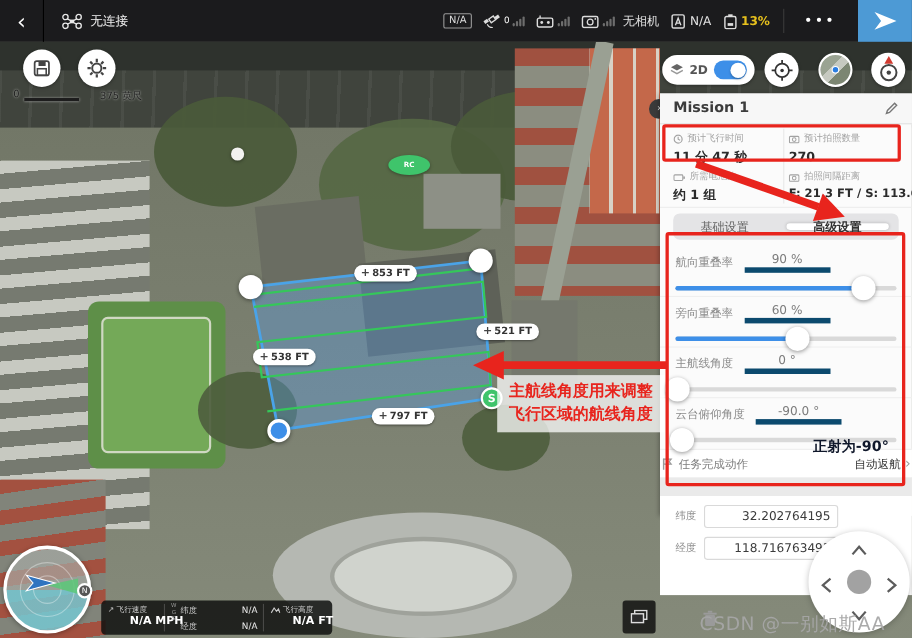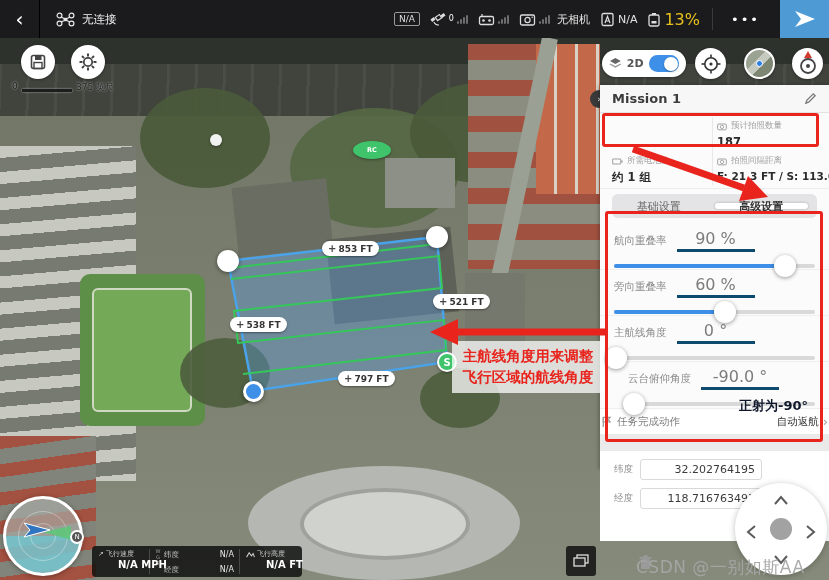--- a/index.html
+++ b/index.html
@@ -14,21 +14,21 @@
     border-right:1px solid #000; font-size:20px; color:#fff; }
   .tb-drone { margin-left:16px; display:flex; align-items:center; gap:7px; font-size:11.5px; color:#f0f0f0; }
   .tb-right { margin-left:auto; display:flex; align-items:center; gap:10px; }
   .tb-badge { border:1px solid #9a9a9a; border-radius:2px; font-size:9px; padding:1px 4px; color:#ddd; }
   .bars { display:flex; align-items:flex-end; gap:1px; height:10px; }
   .bars i { display:block; width:2px; background:#6d6d6d; border-radius:1px; }
   .bars i:nth-child(1){height:3px}.bars i:nth-child(2){height:5px}
   .bars i:nth-child(3){height:7px}.bars i:nth-child(4){height:9px}
   .tb-item { display:flex; align-items:center; gap:3px; font-size:11px; color:#e2e2e2; }
   .sat-count { font-size:8px; color:#fff; align-self:flex-start; margin-top:2px; }
-  .tb-batt { color:#e7c11d; font-weight:normal; font-size:16px; }
+  .tb-batt { color:#e7c11d; font-weight:bold; font-size:11px; }
   .tb-div { width:1px; height:22px; background:#3b3b3b; margin:0 2px; }
   .tb-more { font-size:13px; letter-spacing:2px; color:#fff; padding:0 6px; }
   #takeoff { width:49px; height:38px; background:#4d9ad5; display:flex; align-items:center;
     justify-content:center; margin-left:4px; }
 
   
   #map { position:absolute; left:0; top:38px; width:829px; height:542px; overflow:hidden;
     background:linear-gradient(180deg,#6f7464 0%,#7b8070 55%,#858a7a 100%); z-index:0; }
   #map > div { position:absolute; }
   .road-top { left:0; top:0; width:829px; height:78px; background:#40443d;
@@ -115,22 +115,22 @@
   .stat .lab { display:flex; align-items:center; gap:4px; font-size:8.5px; color:#a2a2a2; white-space:nowrap; }
   .stat .val { font-size:11.5px; font-weight:bold; color:#2b2b2b; margin-top:3px; white-space:nowrap; }
   #stats .vdiv { position:absolute; left:112px; top:4px; width:1px; height:68px; background:#e8e8e8; }
   #tabs { margin:5px 12px 6px; height:24px; background:#e4e4e6; border-radius:6px; display:flex; }
   .tab { flex:1; display:flex; align-items:center; justify-content:center; font-size:11px; color:#666; }
   .tab.active { background:#fff; border-radius:5px; margin:9px; color:#333; font-weight:bold;
     box-shadow:0 0 3px rgba(0,0,0,.25); }
   .srow { position:relative; height:46px; padding:5px 14px 0; border-bottom:1px solid #efefef; }
   .srow .line1 { display:flex; align-items:center; }
   .srow .lab { font-size:10.5px; color:#8b8b8b; }
-  .srow .val { width:78px; margin-left:10px; text-align:center; font-size:16px; color:#7c7c7c;
-    border-bottom:3px solid #0c4a6e; padding-bottom:1px; }
+  .srow .val { width:78px; margin-left:10px; text-align:center; font-size:11px; color:#7c7c7c;
+    border-bottom:5px solid #0c4a6e; padding-bottom:1px; }
   .slider { position:relative; height:24px; margin-top:2px; }
   .sl-track { position:absolute; left:0; right:0; top:10px; height:4px; background:#d9d9d9; border-radius:2px; }
   .sl-fill { position:absolute; left:0; top:10px; height:4px; background:#3d8fe8; border-radius:2px; }
   .sl-handle { position:absolute; top:1px; width:22px; height:22px; background:#fff; border-radius:50%;
     box-shadow:0 1px 4px rgba(0,0,0,.4); }
   #finish-row { height:26px; display:flex; align-items:center; justify-content:space-between;
     padding:0 1px; background:#fff; border-top:1px solid #eee; }
   #finish-row .left { display:flex; align-items:center; gap:5px; font-size:10.5px; color:#7e7e7e; }
   #finish-row .right { display:flex; align-items:center; gap:4px; font-size:10.5px; color:#333; }
   #finish-row .chev { color:#999; font-size:13px; }
@@ -251,21 +251,21 @@
           <line x1="15.5" y1="10" x2="18.5" y2="10"></line>
         <line x1="4" y1="4" x2="6.1" y2="6.1"></line>
           <line x1="13.9" y1="13.9" x2="16" y2="16"></line>
         <line x1="4" y1="16" x2="6.1" y2="13.9"></line>
           <line x1="13.9" y1="6.1" x2="16" y2="4"></line>
       </g>
     </svg>
   </div>
   <span class="scale-txt" style="left:12px;top:81px;">0</span>
   <div id="scale-bar"></div>
-  <span class="scale-txt" style="left:76px;top:81px;">375 英尺</span>
+  <span class="scale-txt" style="left:91px;top:81px;">375 英尺</span>
 
   <div id="pill-2d" class="mc">
     <svg width="13" height="13" viewBox="0 0 13 13">
       <polygon points="6.5,1 12,4 6.5,7 1,4" fill="#666"></polygon>
       <polyline points="1,7 6.5,10 12,7" fill="none" stroke="#999" stroke-width="1.4"></polyline>
     </svg>
     <span class="lbl">2D</span>
     <div class="toggle"></div>
   </div>
   <div class="round-btn mc" style="left:695px;top:48px;">
@@ -301,29 +301,39 @@
   </div>
   <div id="panel">
     <div id="panel-header">
       <span class="title">Mission 1</span>
       <svg width="13" height="13" viewBox="0 0 14 14">
         <path d="M2 12 L3 9 L10 2 L12 4 L5 11 Z" fill="none" stroke="#777" stroke-width="1.4"></path>
       </svg>
     </div>
 
     <div id="stats">
+      <div class="stat" style="left:12px;top:7px;">
+        <div class="lab">
+          <svg width="9" height="9" viewBox="0 0 10 10">
+            <circle cx="5" cy="5" r="4" fill="none" stroke="#a2a2a2" stroke-width="1.2"></circle>
+            <polyline points="5,2.5 5,5 7,6" fill="none" stroke="#a2a2a2" stroke-width="1.1"></polyline>
+            </svg>
+          <span>预计飞行时间</span>
+        </div>
+        <div class="val">11 分 47 秒</div>
+      </div>
       <div class="stat" style="left:117px;top:7px;">
         <div class="lab">
           <svg width="10" height="9" viewBox="0 0 12 10">
             <rect x="0.8" y="2" width="10.4" height="7" rx="1.2" fill="none" stroke="#a2a2a2" stroke-width="1.2"></rect>
             <circle cx="6" cy="5.5" r="2" fill="none" stroke="#a2a2a2" stroke-width="1.1"></circle>
             </svg>
           <span>预计拍照数量</span>
         </div>
-        <div class="val">187</div>
+        <div class="val">270</div>
       </div>
       <div class="stat" style="left:12px;top:42px;">
         <div class="lab">
           <svg width="11" height="9" viewBox="0 0 13 9">
             <rect x="0.8" y="1.5" width="9.5" height="6" rx="1" fill="none" stroke="#a2a2a2" stroke-width="1.2"></rect>
             <rect x="10.8" y="3.2" width="1.8" height="2.6" fill="#a2a2a2"></rect>
             </svg>
           <span>所需电池数</span>
         </div>
         <div class="val">约 1 组</div>
@@ -372,21 +382,21 @@
       <div class="line1">
           <span class="lab">主航线角度</span>
         <span class="val">0 °</span>
         </div>
       <div class="slider">
         <div class="sl-track"></div>
           <div class="sl-fill" style="width: 1%;"></div>
           <div class="sl-handle" style="left: calc(1% - 11px);"></div>
         </div>
     </div>
-    <div class="srow" style="border-bottom:none;margin-left:14px;">
+    <div class="srow" style="border-bottom:none;">
       <div class="line1">
           <span class="lab">云台俯仰角度</span>
         <span class="val">-90.0 °</span>
         </div>
       <div class="slider">
         <div class="sl-track"></div>
           <div class="sl-fill" style="width: 3%;"></div>
           <div class="sl-handle" style="left: calc(3% - 11px);"></div>
         </div>
     </div>

